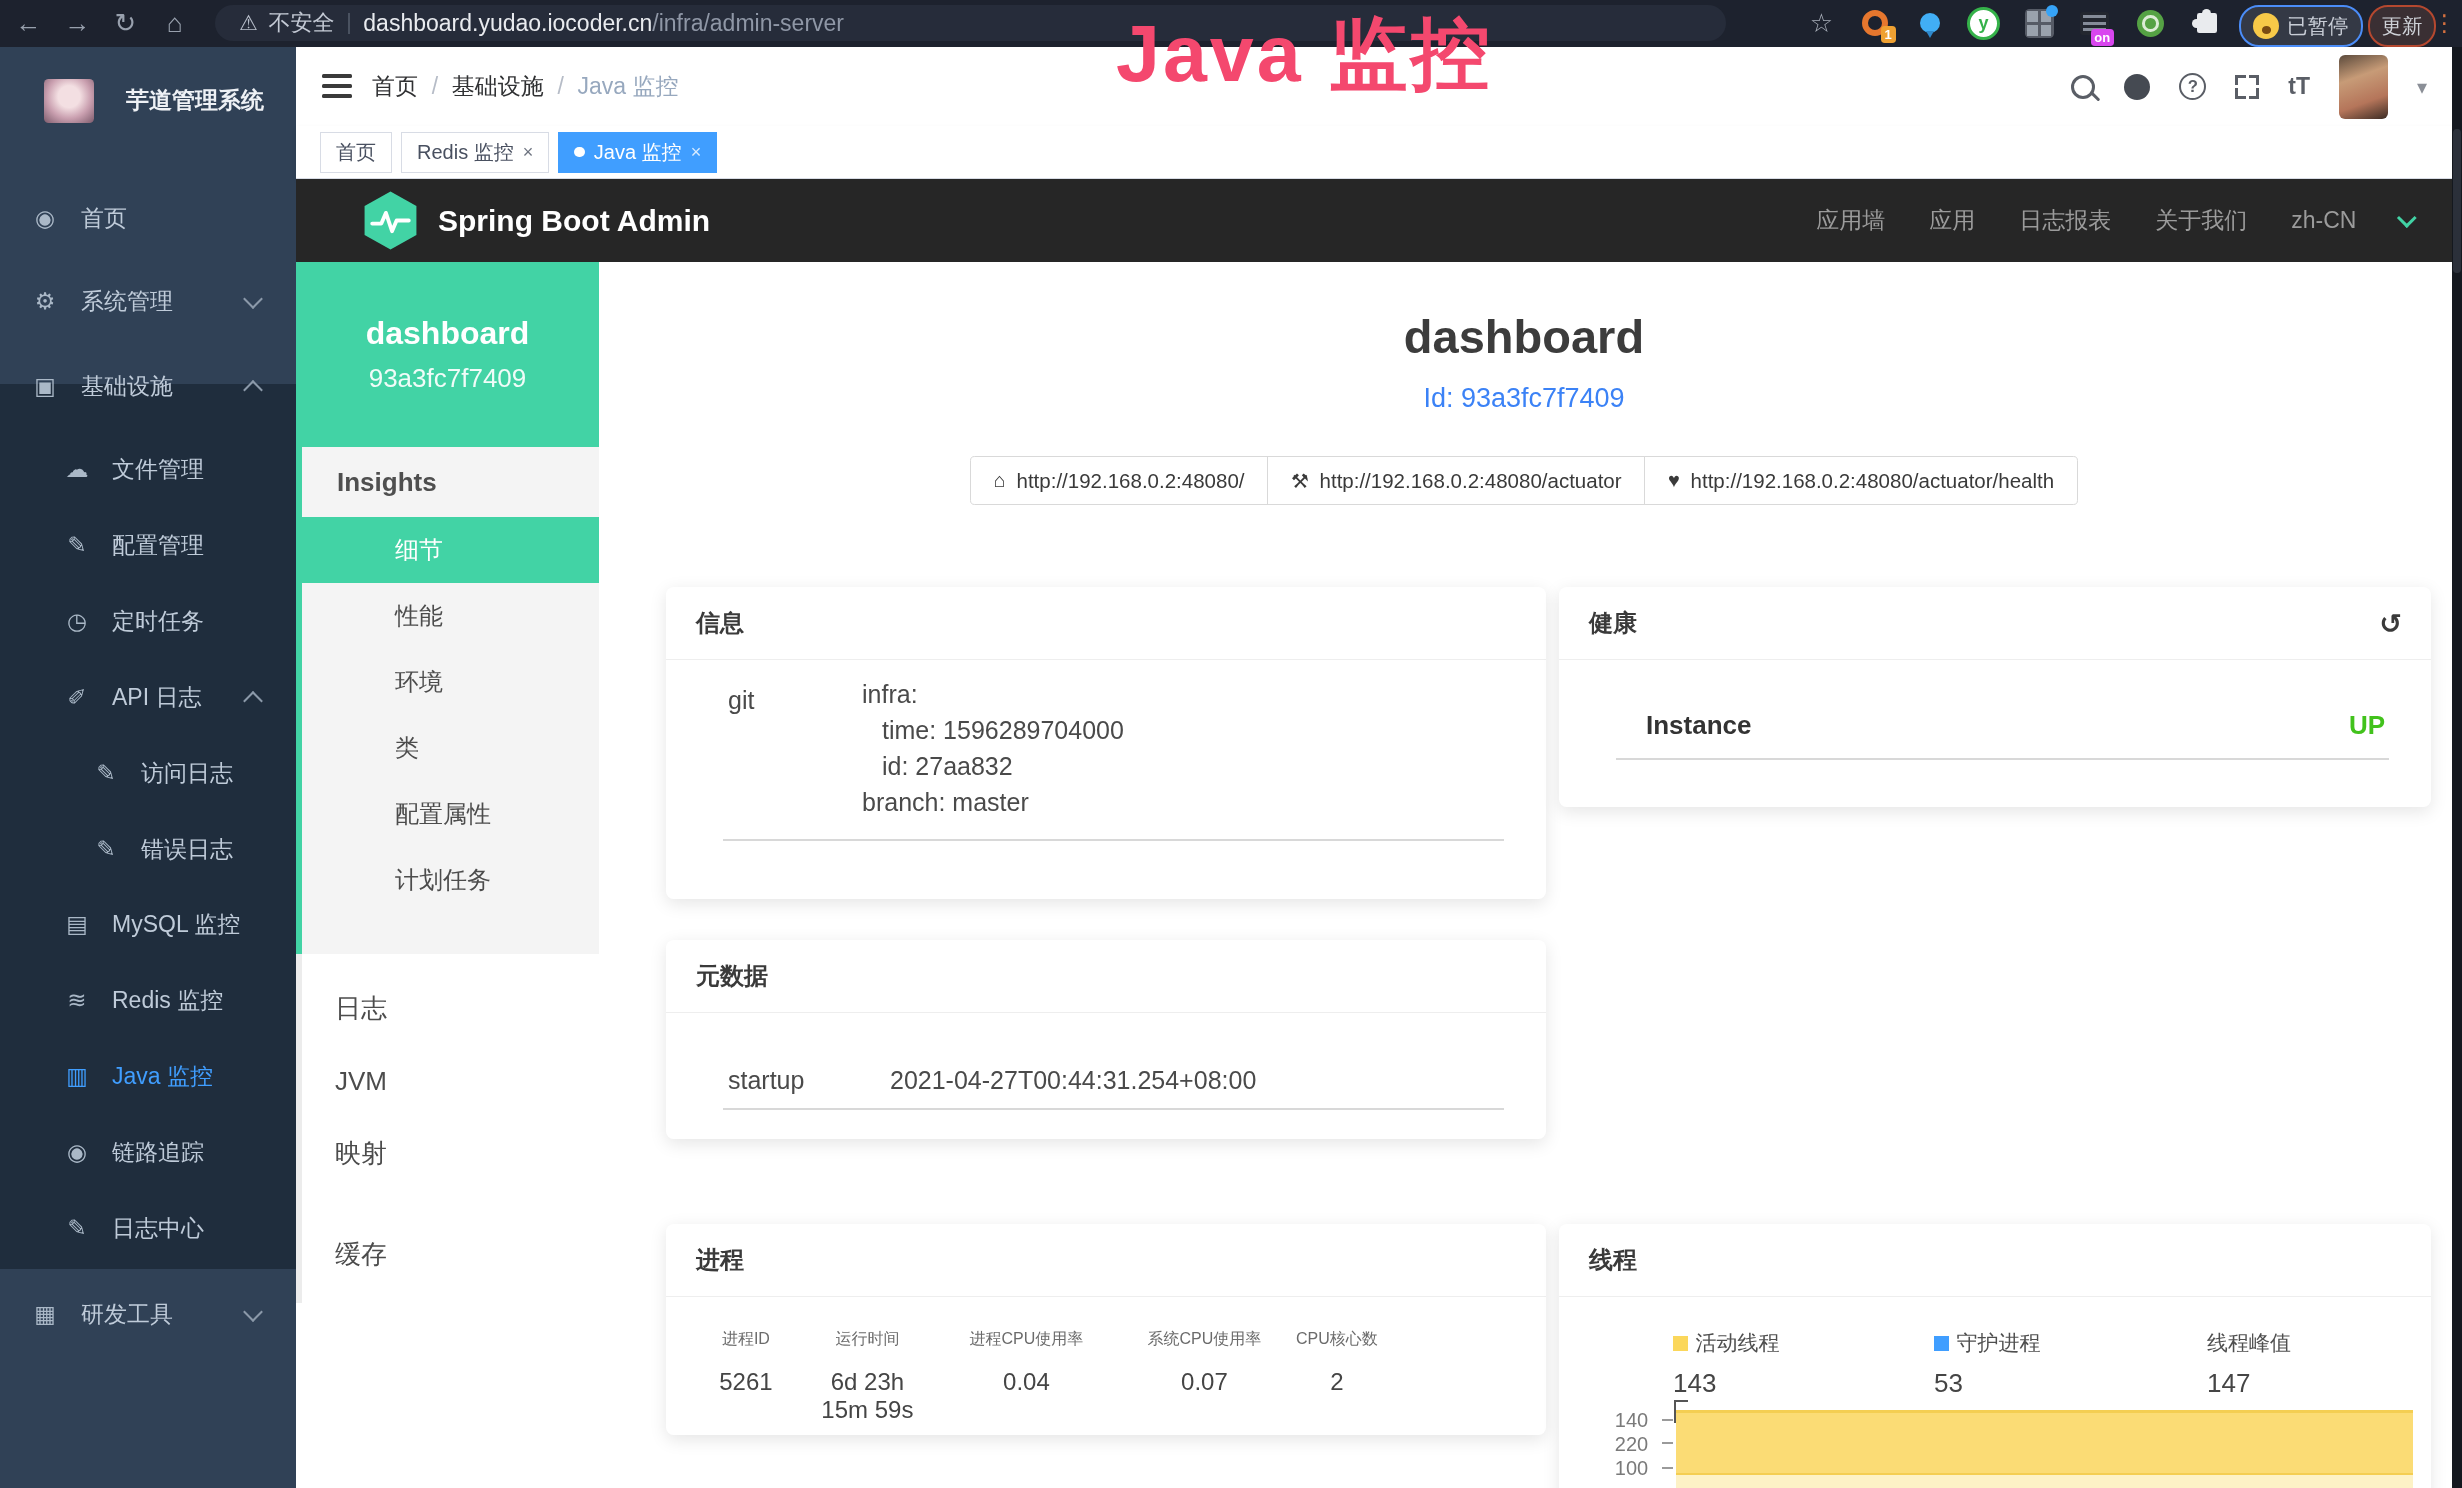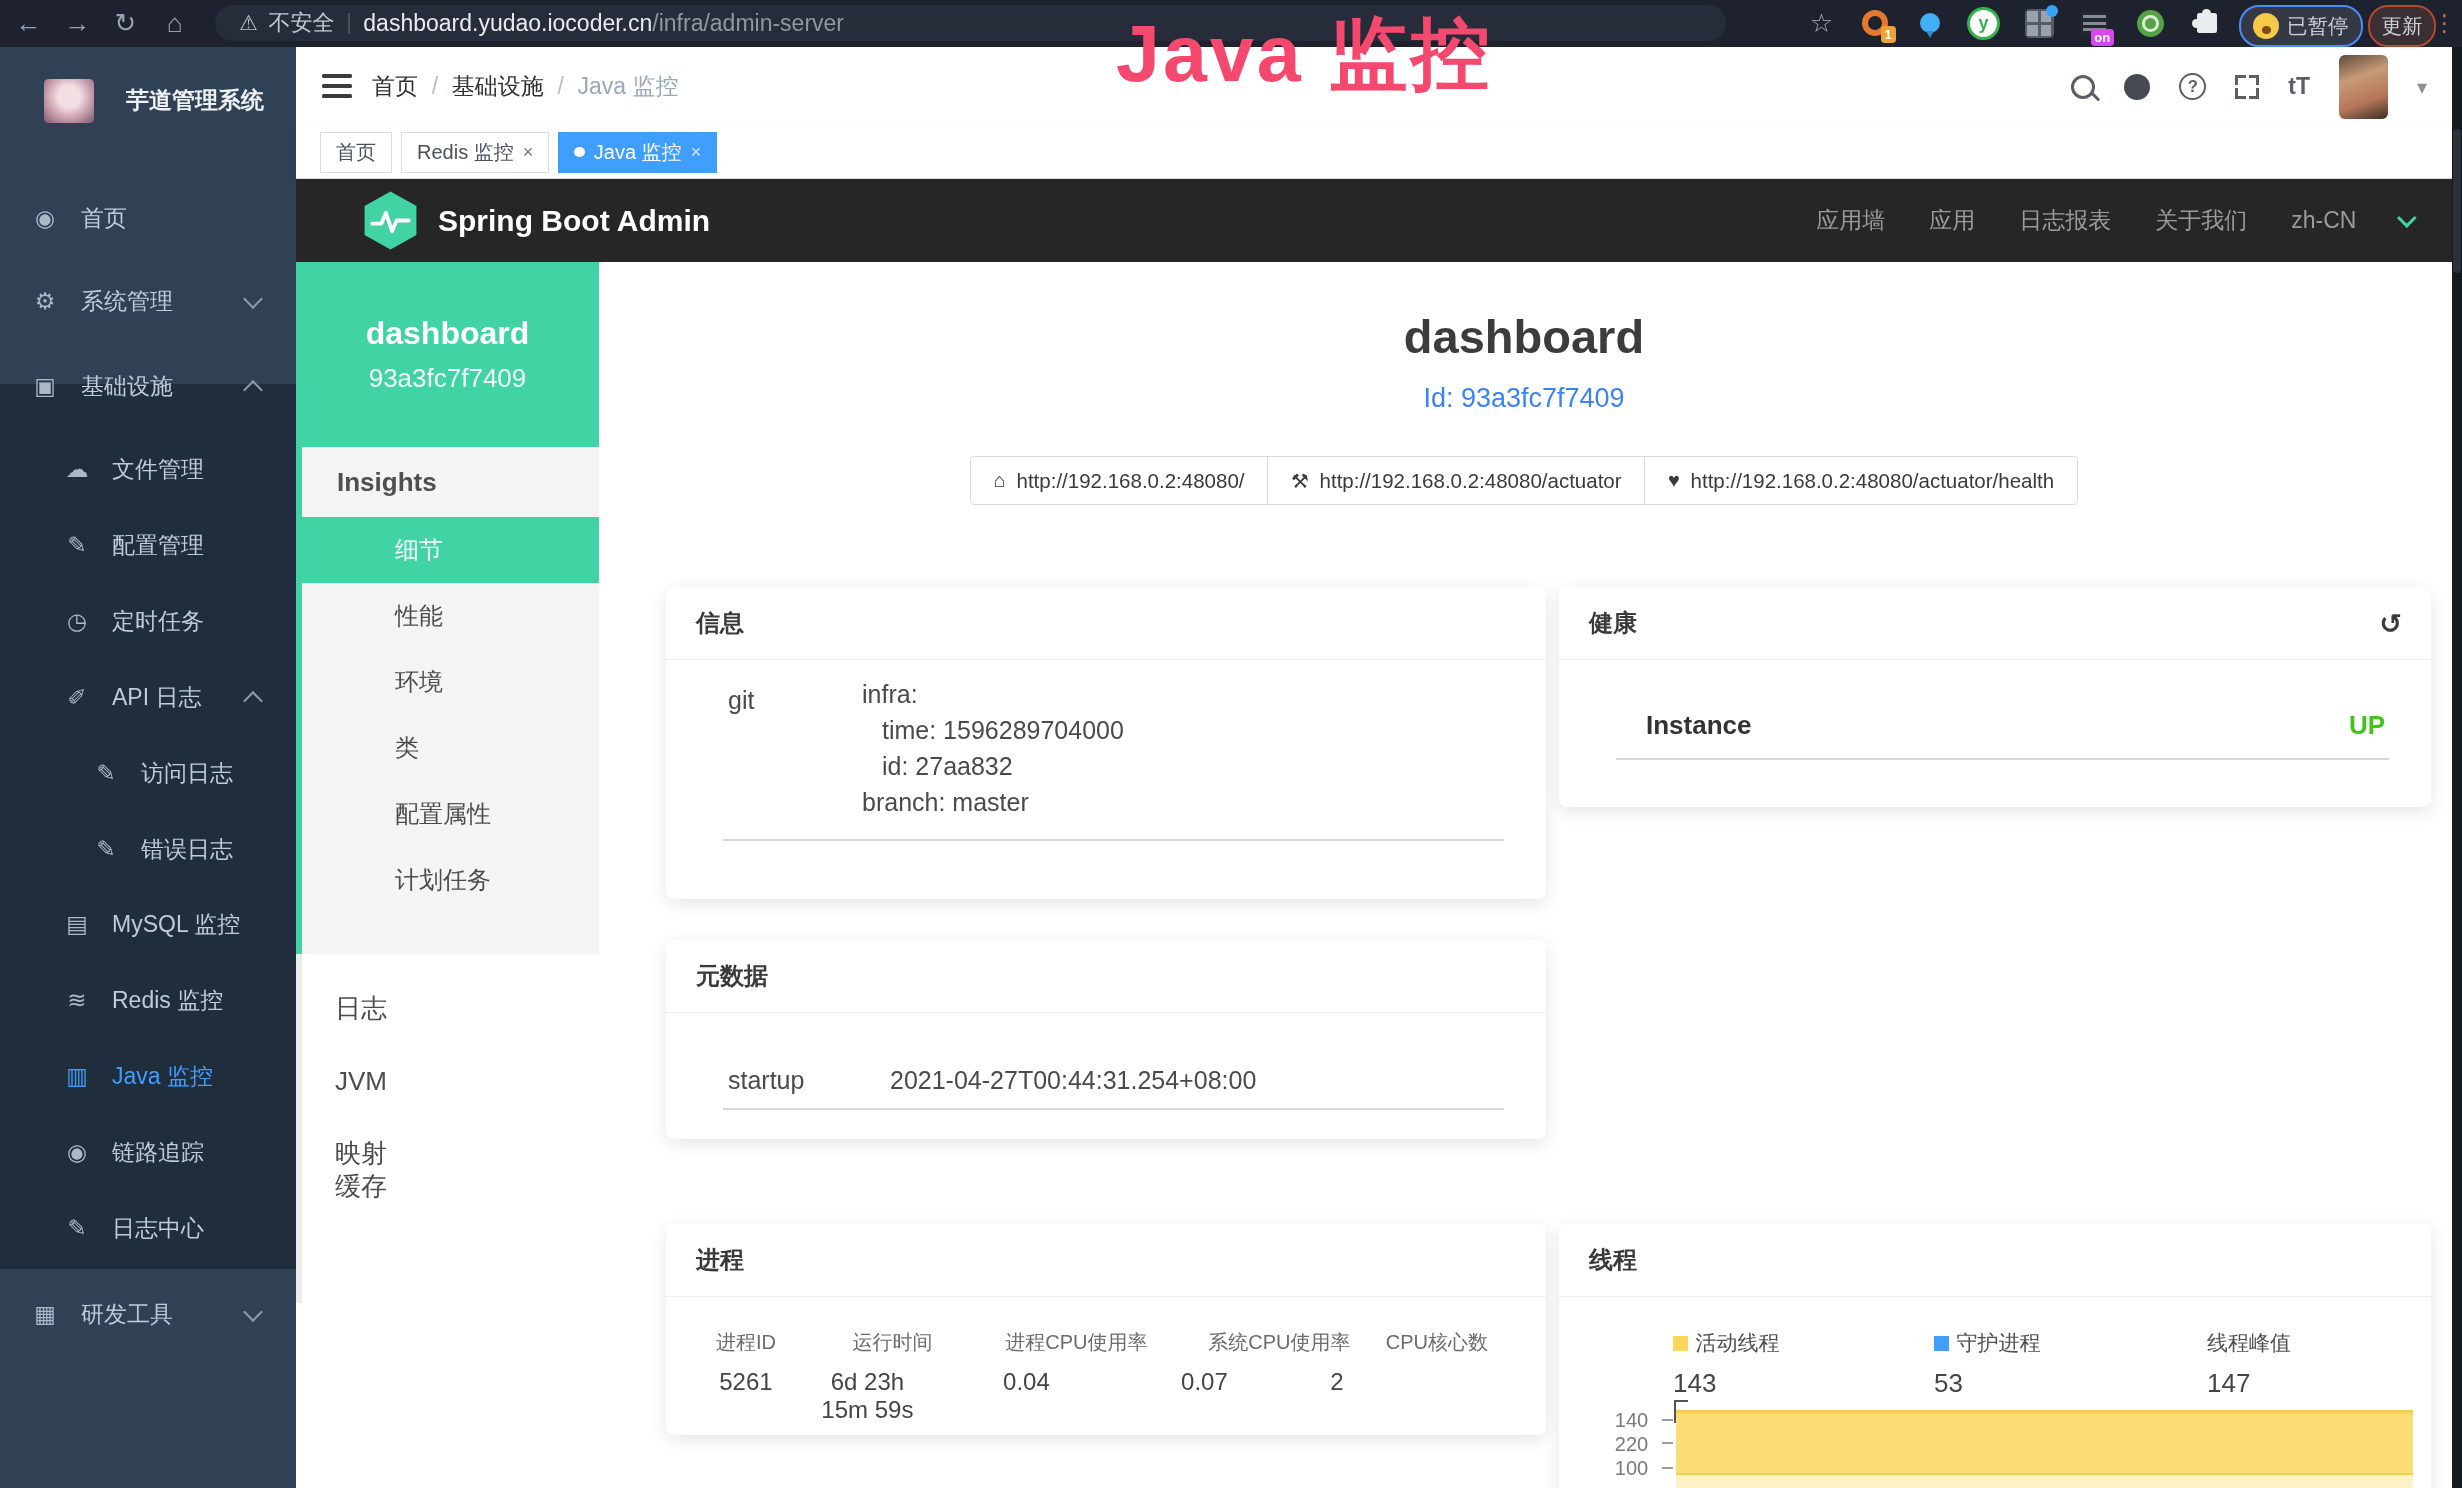--- a/index.html
+++ b/index.html
@@ -106,21 +106,21 @@
   #health-row-label{left:87px;top:123px;font-size:26px;font-weight:600;color:#333;}
   #health-status{right:46px;top:123px;font-size:26px;font-weight:bold;color:#42c21c;}
   
   #card-meta{left:67px;top:678px;width:880px;height:199px;}
   #meta-label{left:62px;top:126px;font-size:25px;color:#4a4a4a;}
   #meta-value{left:224px;top:126px;font-size:25px;color:#4a4a4a;}
   
   #card-proc{left:67px;top:962px;width:880px;height:211px;}
   .proc-grid{position:absolute;left:11.4px;display:grid;grid-template-columns:137px 106px 212px 144px 121px;width:720px;}
   .proc-grid div{text-align:center;}
-  #proc-heads{top:105px;font-size:20px;color:#6b6b6b;gap:25px;}
+  #proc-heads{top:105px;font-size:16px;color:#6b6b6b;}
   #proc-vals{top:144px;font-size:24px;color:#454545;}
   
   #card-thr{left:960px;top:962px;width:872px;height:303px;}
   .leg{position:absolute;top:105px;display:flex;align-items:center;gap:7.6px;font-size:21px;color:#4f4f4f;}
   .leg .sq{width:15px;height:15px;}
   .legval{position:absolute;top:144px;font-size:26px;color:#454545;width:121px;}
   .ytick{position:absolute;width:53px;text-align:center;font-size:20px;color:#7a7a7a;}
   .tickmark{position:absolute;width:10.6px;height:2.3px;background:#9a9a9a;}
   #thr-area{left:117px;top:186px;width:737px;height:63px;background:#fbdc75;border-top:3px solid #f4ce52;}
   #thr-area-sub{left:117px;top:249px;width:737px;height:55px;background:#fdf2c6;border-top:2.3px solid #f4ce52;}
@@ -347,21 +347,21 @@
       <div class="sba-item">性能</div>
       <div class="sba-item">环境</div>
       <div class="sba-item">类</div>
       <div class="sba-item">配置属性</div>
       <div class="sba-item">计划任务</div>
     </div>
     <div class="abs" id="left-rail"></div>
     <div class="abs sba-root" style="top:710px">日志</div>
     <div class="abs sba-root" style="top:783px">JVM</div>
     <div class="abs sba-root" style="top:855px">映射</div>
-    <div class="abs sba-root" style="top:888px">缓存</div>
+    <div class="abs sba-root" style="top:956px">缓存</div>
   </div>
 
   <div class="abs" id="sba-main">
     <div class="abs" id="main-title">dashboard</div>
     <div class="abs" id="main-id">Id: 93a3fc7f7409</div>
     <div class="abs" id="link-group">
       <a class="lnk">
         <span class="ic">⌂</span>
         <span>http://192.168.0.2:48080/</span>
       </a>

